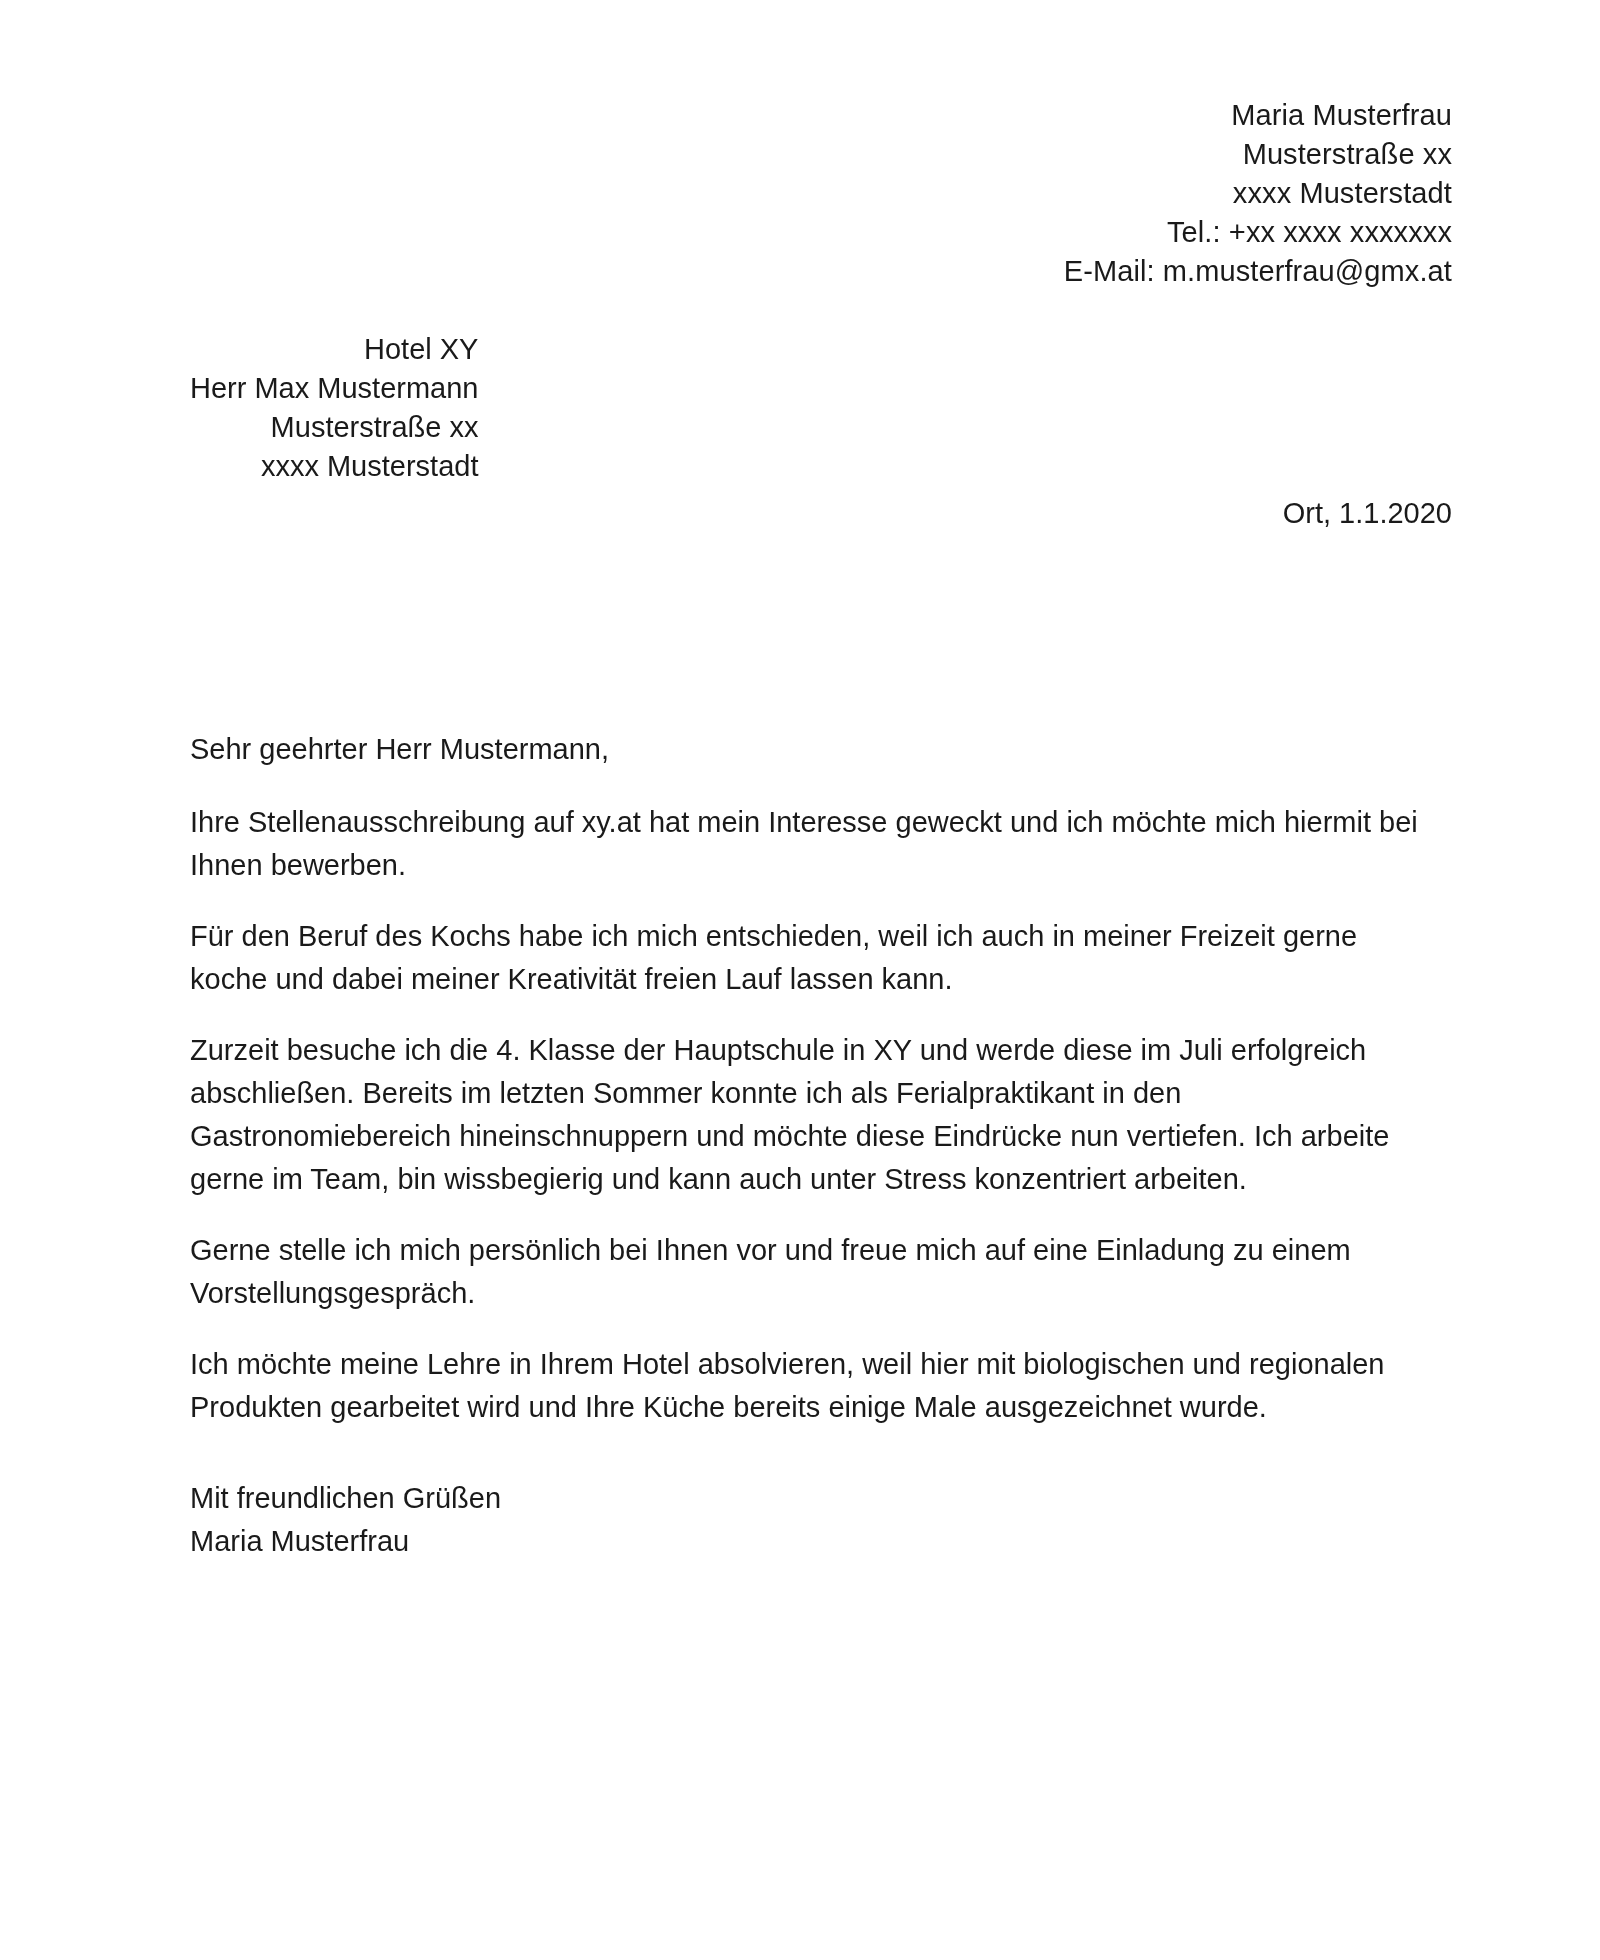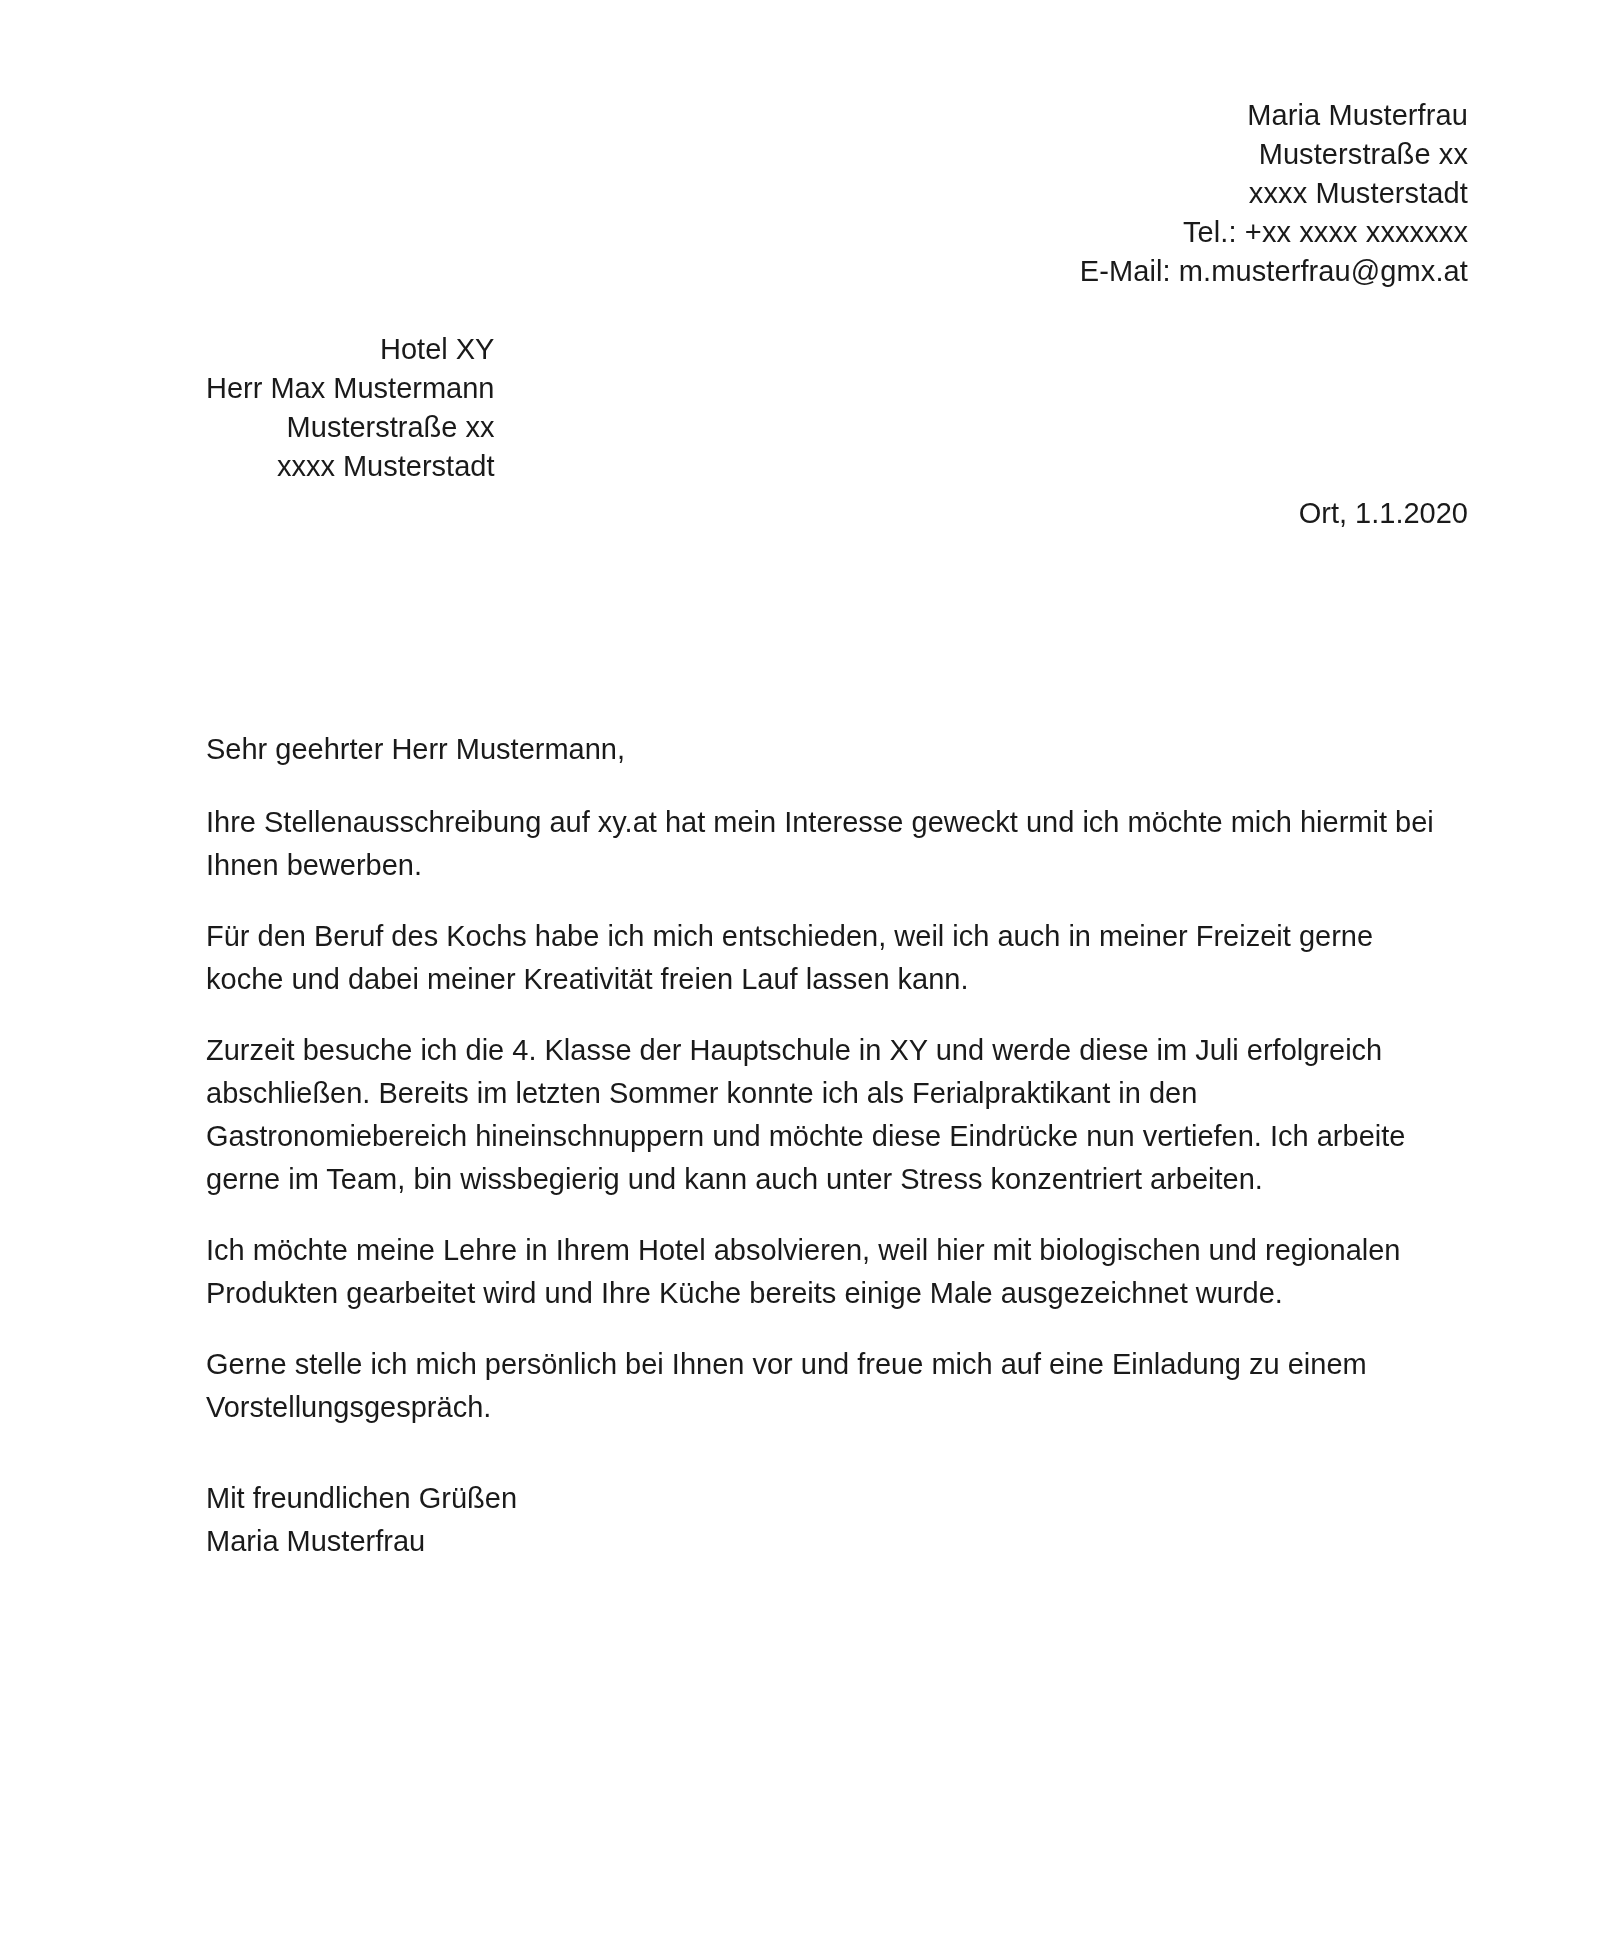--- a/index.html
+++ b/index.html
@@ -16,21 +16,21 @@
     background: #ffffff;
     box-sizing: border-box;
     font-family: "Liberation Sans", "DejaVu Sans", sans-serif;
     color: #1a1a1a;
     overflow: hidden;
   }
 
   
   .sheet {
     position: absolute;
-    left: 206px;
+    left: 190px;
     top: 0;
     width: 1262px;   
     height: 100%;
   }
 
   
   .sender {
     position: absolute;
     top: 96px;
     right: 0;
@@ -134,22 +134,22 @@
     </div>
 
     <div class="dateline">Ort, 1.1.2020</div>
 
 
     <div class="body">
       <p class="salutation">Sehr geehrter Herr Mustermann,</p>
       <p>Ihre Stellenausschreibung auf xy.at hat mein Interesse geweckt und ich möchte mich hiermit bei Ihnen bewerben.</p>
       <p>Für den Beruf des Kochs habe ich mich entschieden, weil ich auch in meiner Freizeit gerne koche und dabei meiner Kreativität freien Lauf lassen kann.</p>
       <p>Zurzeit besuche ich die 4. Klasse der Hauptschule in XY und werde diese im Juli erfolgreich abschließen. Bereits im letzten Sommer konnte ich als Ferialpraktikant in den Gastronomiebereich hineinschnuppern und möchte diese Eindrücke nun vertiefen. Ich arbeite gerne im Team, bin wissbegierig und kann auch unter Stress konzentriert arbeiten.</p>
+      <p>Gerne stelle ich mich persönlich bei Ihnen vor und freue mich auf eine Einladung zu einem Vorstellungsgespräch.</p>
       <p>Ich möchte meine Lehre in Ihrem Hotel absolvieren, weil hier mit biologischen und regionalen Produkten gearbeitet wird und Ihre Küche bereits einige Male ausgezeichnet wurde.</p>
-      <p>Gerne stelle ich mich persönlich bei Ihnen vor und freue mich auf eine Einladung zu einem Vorstellungsgespräch.</p>
     </div>
 
     <div class="signature">
       <div class="line">Mit freundlichen Grüßen</div>
       <div class="line">Maria Musterfrau</div>
     </div>
 
 
   </div>
 </div>

